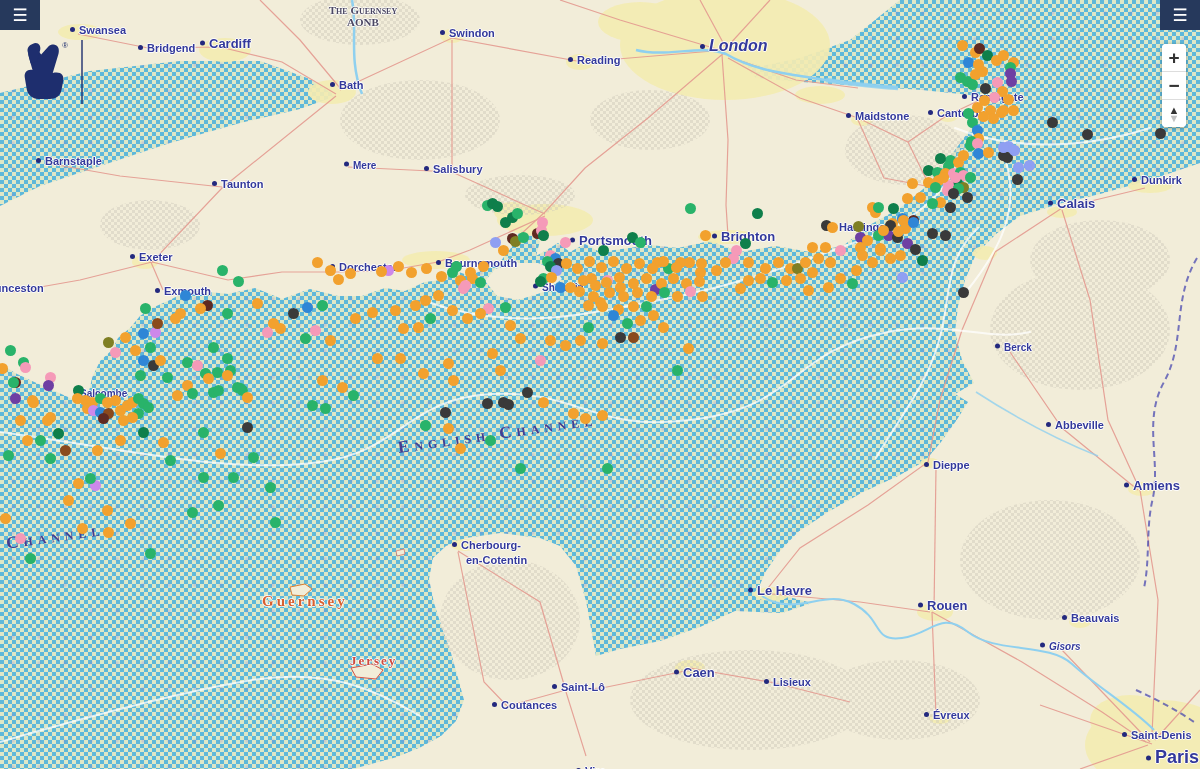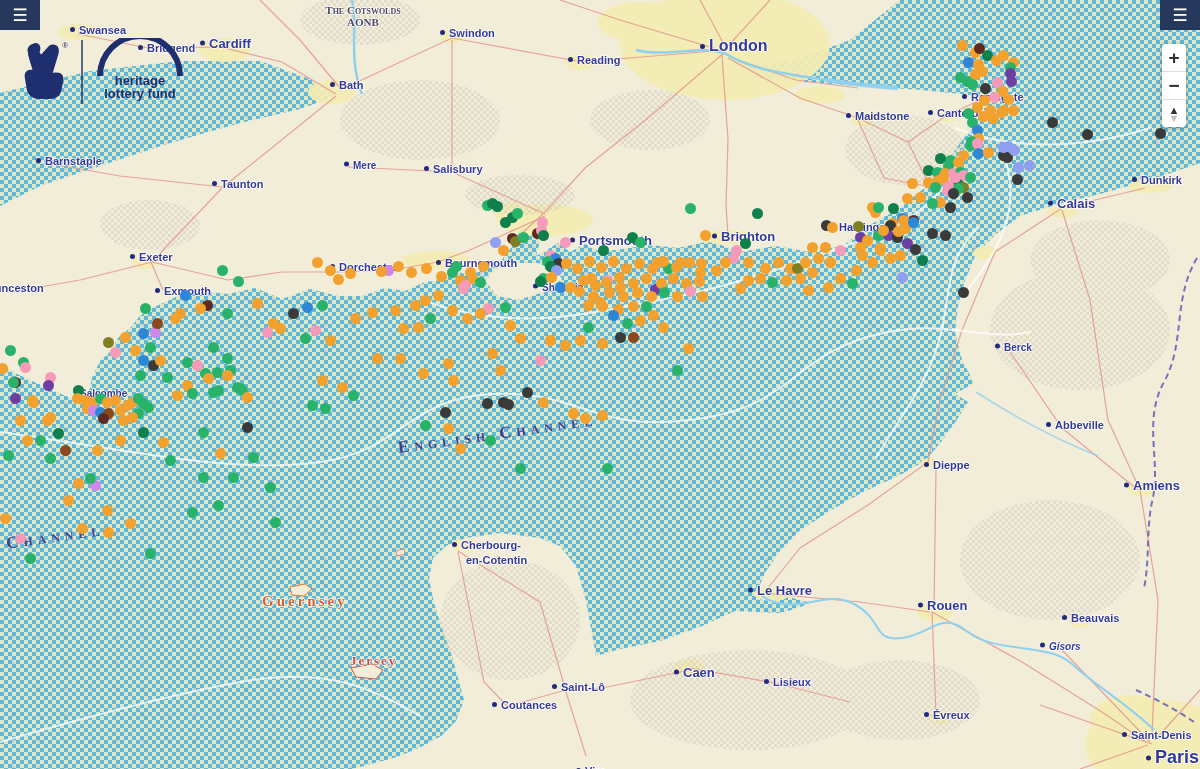--- a/index.html
+++ b/index.html
@@ -182,21 +182,21 @@
 
   <div id="labelLayer">
       <div class="maplabel md" style="left: 70px; top: 30px;"><span class="mk"></span>Swansea</div>
       <div class="maplabel lg" style="left: 200px; top: 43px;"><span class="mk"></span>Cardiff</div>
       <div class="maplabel md" style="left: 138px; top: 48px;"><span class="mk"></span>Bridgend</div>
       <div class="maplabel md" style="left: 36px; top: 161px;"><span class="mk"></span>Barnstaple</div>
       <div class="maplabel md" style="left: 212px; top: 184px;"><span class="mk"></span>Taunton</div>
       <div class="maplabel md" style="left: 330px; top: 85px;"><span class="mk"></span>Bath</div>
       <div class="maplabel md" style="left: 440px; top: 33px;"><span class="mk"></span>Swindon</div>
       <div class="maplabel md" style="left: 568px; top: 60px;"><span class="mk"></span>Reading</div>
-      <div class="maplabel xl" style="left: 700px; top: 46px;"><span class="mk"></span>London</div>
+      <div class="maplabel xl" style="left: 700px; top: 46px; font-style: italic;"><span class="mk"></span>London</div>
       <div class="maplabel md" style="left: 846px; top: 116px;"><span class="mk"></span>Maidstone</div>
       <div class="maplabel md" style="left: 928px; top: 113px;"><span class="mk"></span>Canterbury</div>
       <div class="maplabel md" style="left: 962px; top: 97px;"><span class="mk"></span>Ramsgate</div>
       <div class="maplabel sm" style="left: 344px; top: 165px;"><span class="mk"></span>Mere</div>
       <div class="maplabel md" style="left: 424px; top: 169px;"><span class="mk"></span>Salisbury</div>
       <div class="maplabel md" style="left: 330px; top: 267px;"><span class="mk"></span>Dorchester</div>
       <div class="maplabel md" style="left: 436px; top: 263px;"><span class="mk"></span>Bournemouth</div>
       <div class="maplabel lg" style="left: 570px; top: 240px;"><span class="mk"></span>Portsmouth</div>
       <div class="maplabel sm" style="left: 533px; top: 287px;"><span class="mk"></span>Shanklin</div>
       <div class="maplabel lg" style="left: 712px; top: 236px;"><span class="mk"></span>Brighton</div>
@@ -218,21 +218,21 @@
       <div class="maplabel md" style="left: 924px; top: 715px;"><span class="mk"></span>Évreux</div>
       <div class="maplabel lg" style="left: 674px; top: 672px;"><span class="mk"></span>Caen</div>
       <div class="maplabel md" style="left: 764px; top: 682px;"><span class="mk"></span>Lisieux</div>
       <div class="maplabel md" style="left: 552px; top: 687px;"><span class="mk"></span>Saint-Lô</div>
       <div class="maplabel md" style="left: 492px; top: 705px; text-align: right;"><span class="mk"></span>Coutances</div>
       <div class="maplabel md" style="left: 576px; top: 771px;"><span class="mk"></span>Vire</div>
       <div class="maplabel md" style="left: 452px; top: 545px;"><span class="mk"></span>Cherbourg-</div>
       <div class="maplabel md" style="left: 466px; top: 560px;">en-Cotentin</div>
       <div class="maplabel md" style="left: 1122px; top: 735px;"><span class="mk"></span>Saint-Denis</div>
       <div class="maplabel xxl" style="left: 1146px; top: 757px;"><span class="mk"></span>Paris</div>
-      <div class="maplabel area" style="left: 363px; top: 10px;">The Cotswolds</div>
+      <div class="maplabel area" style="left: 363px; top: 10px;">The Guernsey</div>
       <div class="maplabel area" style="left: 363px; top: 22px;">AONB</div>
       <div class="maplabel island-or" style="left: 262px; top: 601px;">Guernsey</div>
       <div class="maplabel island-rd" style="left: 350px; top: 661px;">Jersey</div>
       <div class="maplabel channel" style="left: 398px; top: 438px;">English Channel</div>
       <div class="maplabel channel" style="left: -95px; top: 548px;">English Channel</div>
     </div>
   <div id="dotLayer">
       <div class="dot" style="left: 956.5px; top: 39.5px; background: rgb(242, 161, 46);"></div>
       <div class="dot" style="left: 969.5px; top: 46.5px; background: rgb(242, 161, 46);"></div>
       <div class="dot" style="left: 973.5px; top: 42.5px; background: rgb(95, 42, 34);"></div>
@@ -671,24 +671,17 @@
   <div class="hlf">
     <div class="hlf-row">
       <svg width="52" height="64" viewBox="0 0 54 66">
         <g fill="#1e2e6e">
           <path d="M30 8 c6 -4 12 0 10 8 l-6 20 c8 -2 12 2 11 8 l-2 10 c-1 6 -6 9 -12 9 l-12 0 c-6 0 -11 -4 -12 -10 l-2 -12 c-1 -6 3 -9 8 -8 l-4 -14 c-2 -7 5 -11 9 -7 l4 5 z"></path>
           <path d="M13 6 c5 -3 9 1 8 6 l-3 12 -7 2 -3 -12 c-1 -4 2 -7 5 -8 z"></path>
         </g>
         <text x="44" y="10" font-size="8" fill="#1e2e6e">®</text>
       </svg>
       <div class="vline"></div>
-      <div class="hlf-right">
-        <svg class="arc" width="92" height="40" viewBox="0 0 92 40">
-          <path d="M6 38 A40 40 0 0 1 86 38" stroke="#1e2e6e" stroke-width="6" fill="none"></path>
-        </svg>
-        <div class="t1">heritage</div>
-        <div class="t2">lottery fund</div>
-      </div>
     </div>
   </div>
 
 
 </div>
 
 </body></html>

